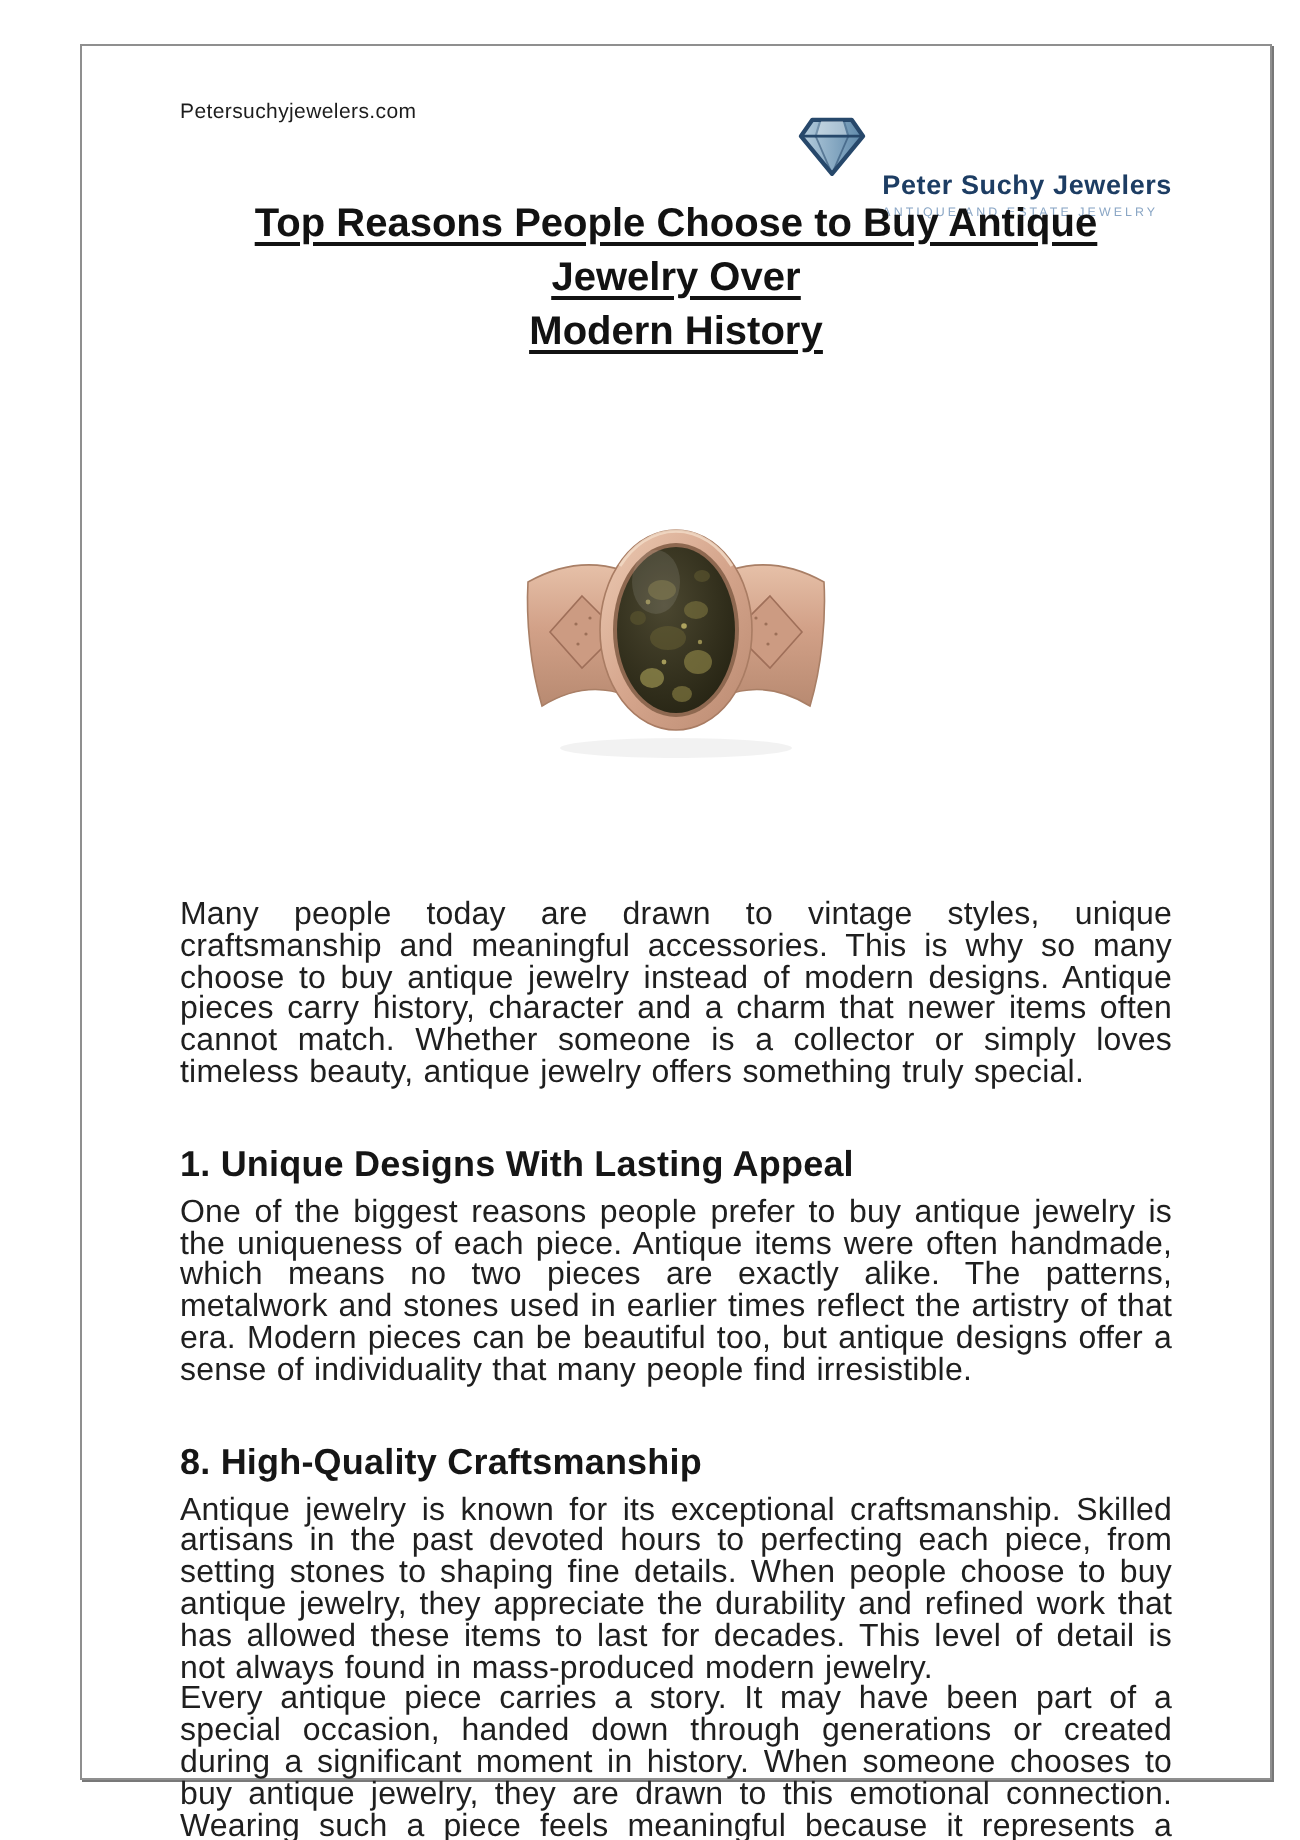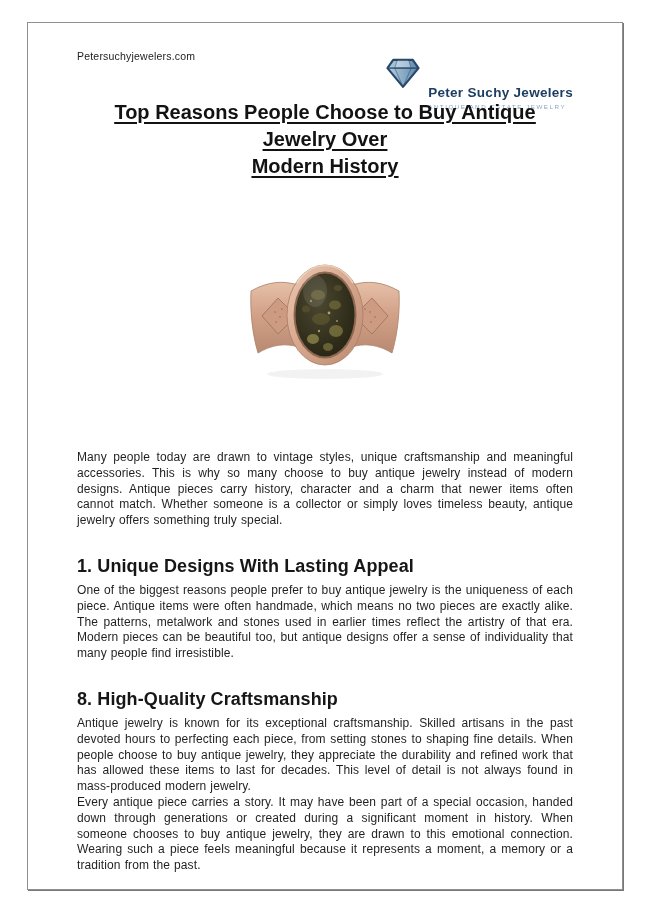--- a/index.html
+++ b/index.html
@@ -6,21 +6,21 @@
   html, body { margin: 0; padding: 0; }
   body {
     width: 650px; height: 920px;
     background: #ffffff;
     font-family: "Liberation Sans", sans-serif;
     position: relative;
     overflow: hidden;
   }
   .page {
     position: absolute;
-    left: 27px; top: 22px;
+    left: 40px; top: 22px;
     width: 596px; height: 868px;
     background: #ffffff;
     border: 1px solid #8f8f8f;
     box-shadow: 1px 1px 0 #787878;
     padding: 18px 49px 0 49px;
   }
   
   .header {
     display: flex;
     justify-content: space-between;
@@ -75,21 +75,21 @@
   .hero {
     height: 262px;
     margin-top: 8px;
     display: flex;
     align-items: center;
     justify-content: center;
   }
   
   p.body {
     margin: 0;
-    font-size: 12px;
+    font-size: 16px;
     line-height: 15.8px;
     color: #1f1f1f;
     text-align: justify;
     letter-spacing: 0.1px;
     word-spacing: 0.6px;
   }
   .intro { margin-top: 2px; }
   section h2 {
     margin: 27px 0 6px 0;
     font-size: 18px;

